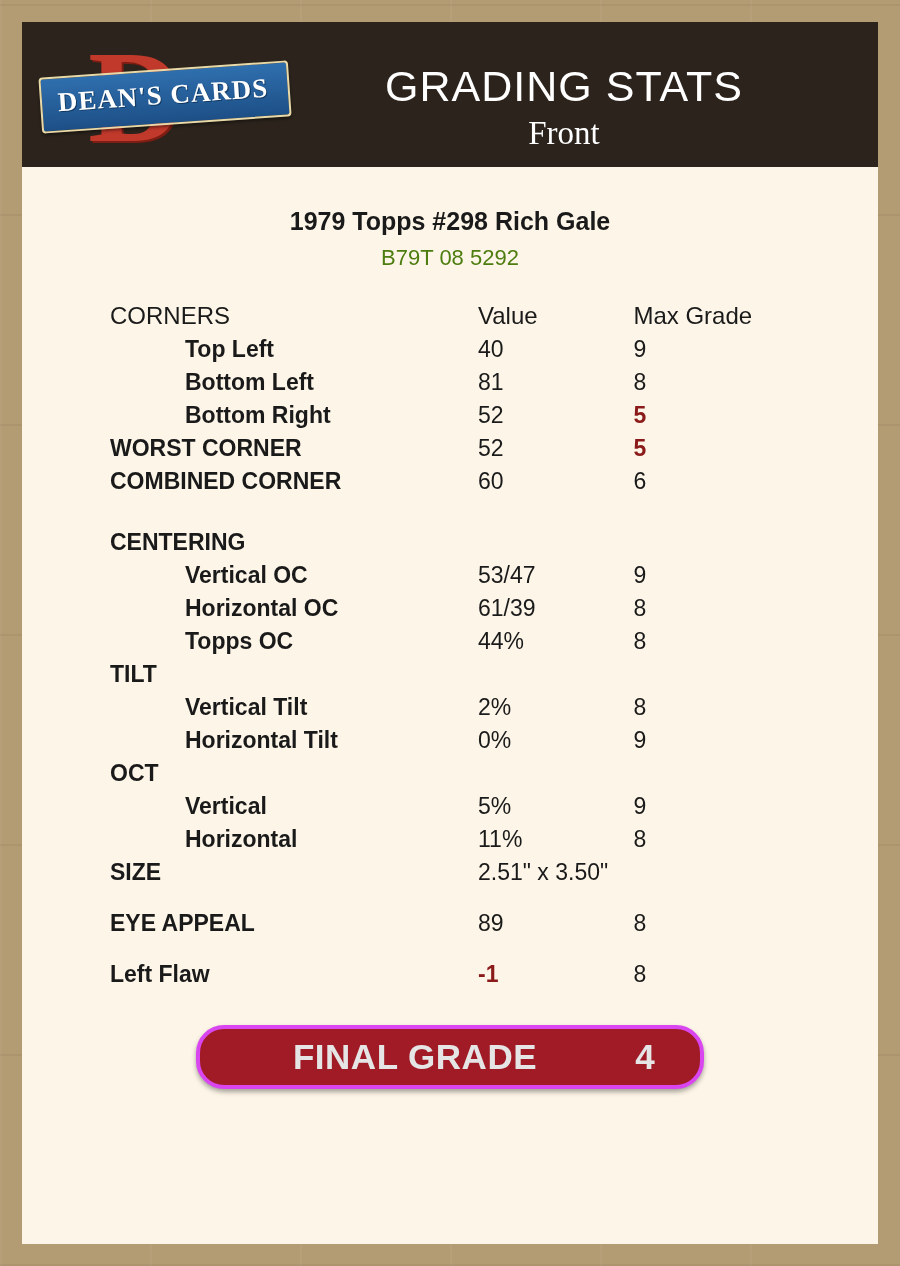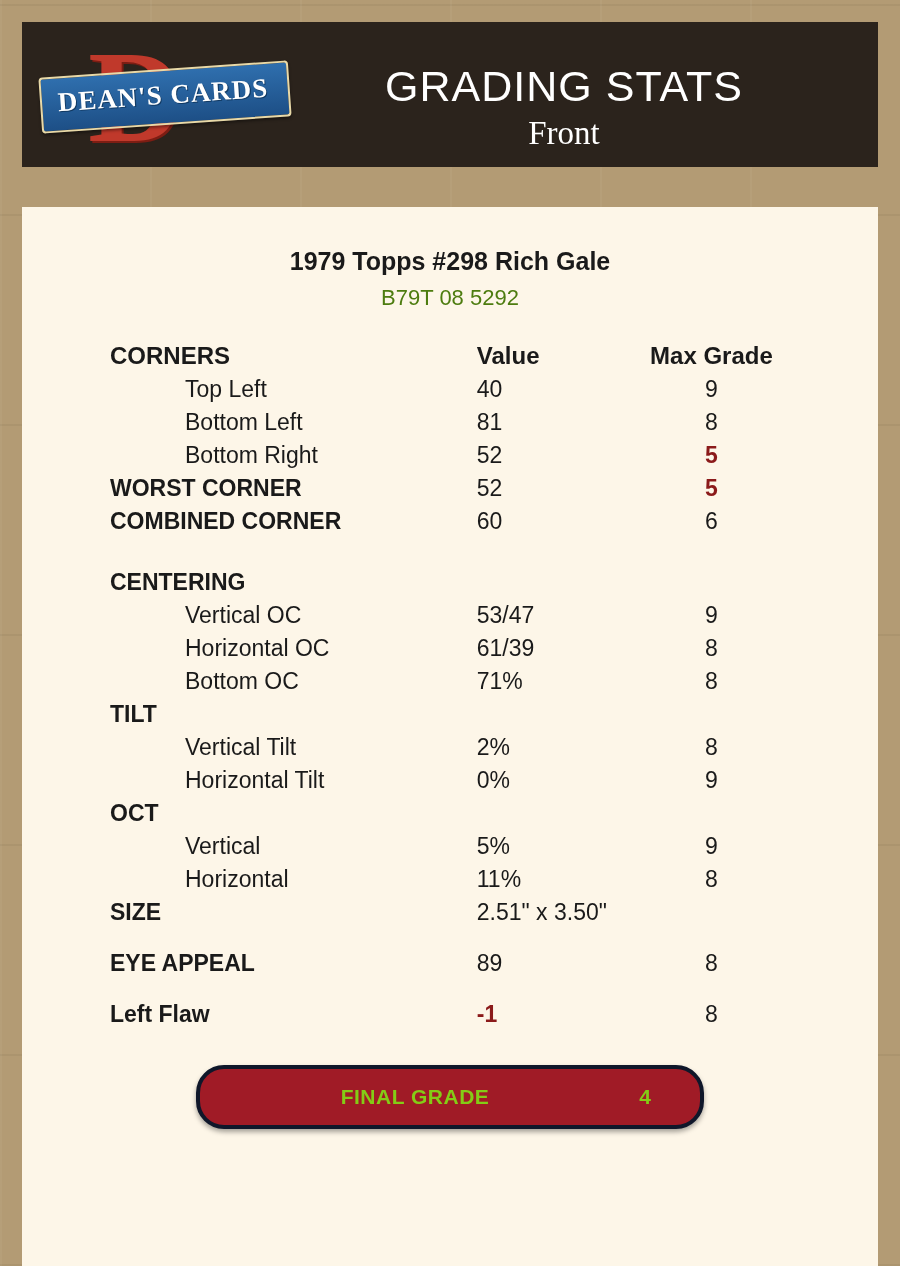--- a/index.html
+++ b/index.html
@@ -109,21 +109,20 @@
     height: 1077px;
     padding: 0;
     position: relative;
   }
   .card-title {
     text-align: center;
     font-size: 25px;
     font-weight: bold;
     color: #1a1a1a;
     padding-top: 40px;
-    margin-top: 40px;
   }
   .card-sub {
     text-align: center;
     font-size: 22px;
     color: #4d7c0f;
     padding-top: 9px;
   }
   table.stats {
     margin: 28px auto 0 auto;
     border-collapse: collapse;
@@ -134,50 +133,50 @@
   table.stats td {
     padding: 3px 0;
     vertical-align: baseline;
   }
   td.label {
     width: 330px;
     padding-left: 25px;
   }
   td.label.indent {
     padding-left: 75px;
+    font-weight: bold;
   }
   td.value {
     width: 175px;
     text-align: left;
   }
   td.grade {
     width: 175px;
-    text-align: center;
   }
   .bold { font-weight: bold; }
   .red { color: #8b1a1a; font-weight: bold; }
-  .hdr td { font-weight: bold; font-size: 24px; padding-bottom: 2px; }
+  .hdr td { font-weight: normal; font-size: 24px; padding-bottom: 2px; }
   .spacer td { height: 22px; padding: 0; }
   .spacer-sm td { height: 12px; padding: 0; }
   .final-wrap {
     display: flex;
     justify-content: center;
     margin-top: 34px;
   }
   .final-grade {
     width: 500px;
     height: 56px;
     background: #a01b26;
-    border: 4px solid #0f172a;
+    border: 4px solid #d946ef;
     border-radius: 28px;
     box-shadow: 0 3px 5px rgba(0,0,0,0.35);
     display: flex;
     align-items: center;
-    color: #84cc16;
-    font-size: 21px;
+    color: #e5e5e5;
+    font-size: 35px;
     font-weight: bold;
   }
   .final-grade .fg-label {
     flex: 1;
     text-align: center;
     padding-left: 40px;
     letter-spacing: 0.5px;
   }
   .final-grade .fg-value {
     width: 110px;
@@ -256,22 +255,22 @@
           <td class="label indent">Vertical OC</td>
           <td class="value">53/47</td>
           <td class="grade">9</td>
         </tr>
         <tr>
           <td class="label indent">Horizontal OC</td>
           <td class="value">61/39</td>
           <td class="grade">8</td>
         </tr>
         <tr>
-          <td class="label indent">Bottom OC</td>
-          <td class="value">71%</td>
+          <td class="label indent">Topps OC</td>
+          <td class="value">44%</td>
           <td class="grade">8</td>
         </tr>
 
         <tr>
           <td class="label bold">TILT</td>
           <td class="value"></td>
           <td class="grade"></td>
         </tr>
         <tr>
           <td class="label indent">Vertical Tilt</td>

